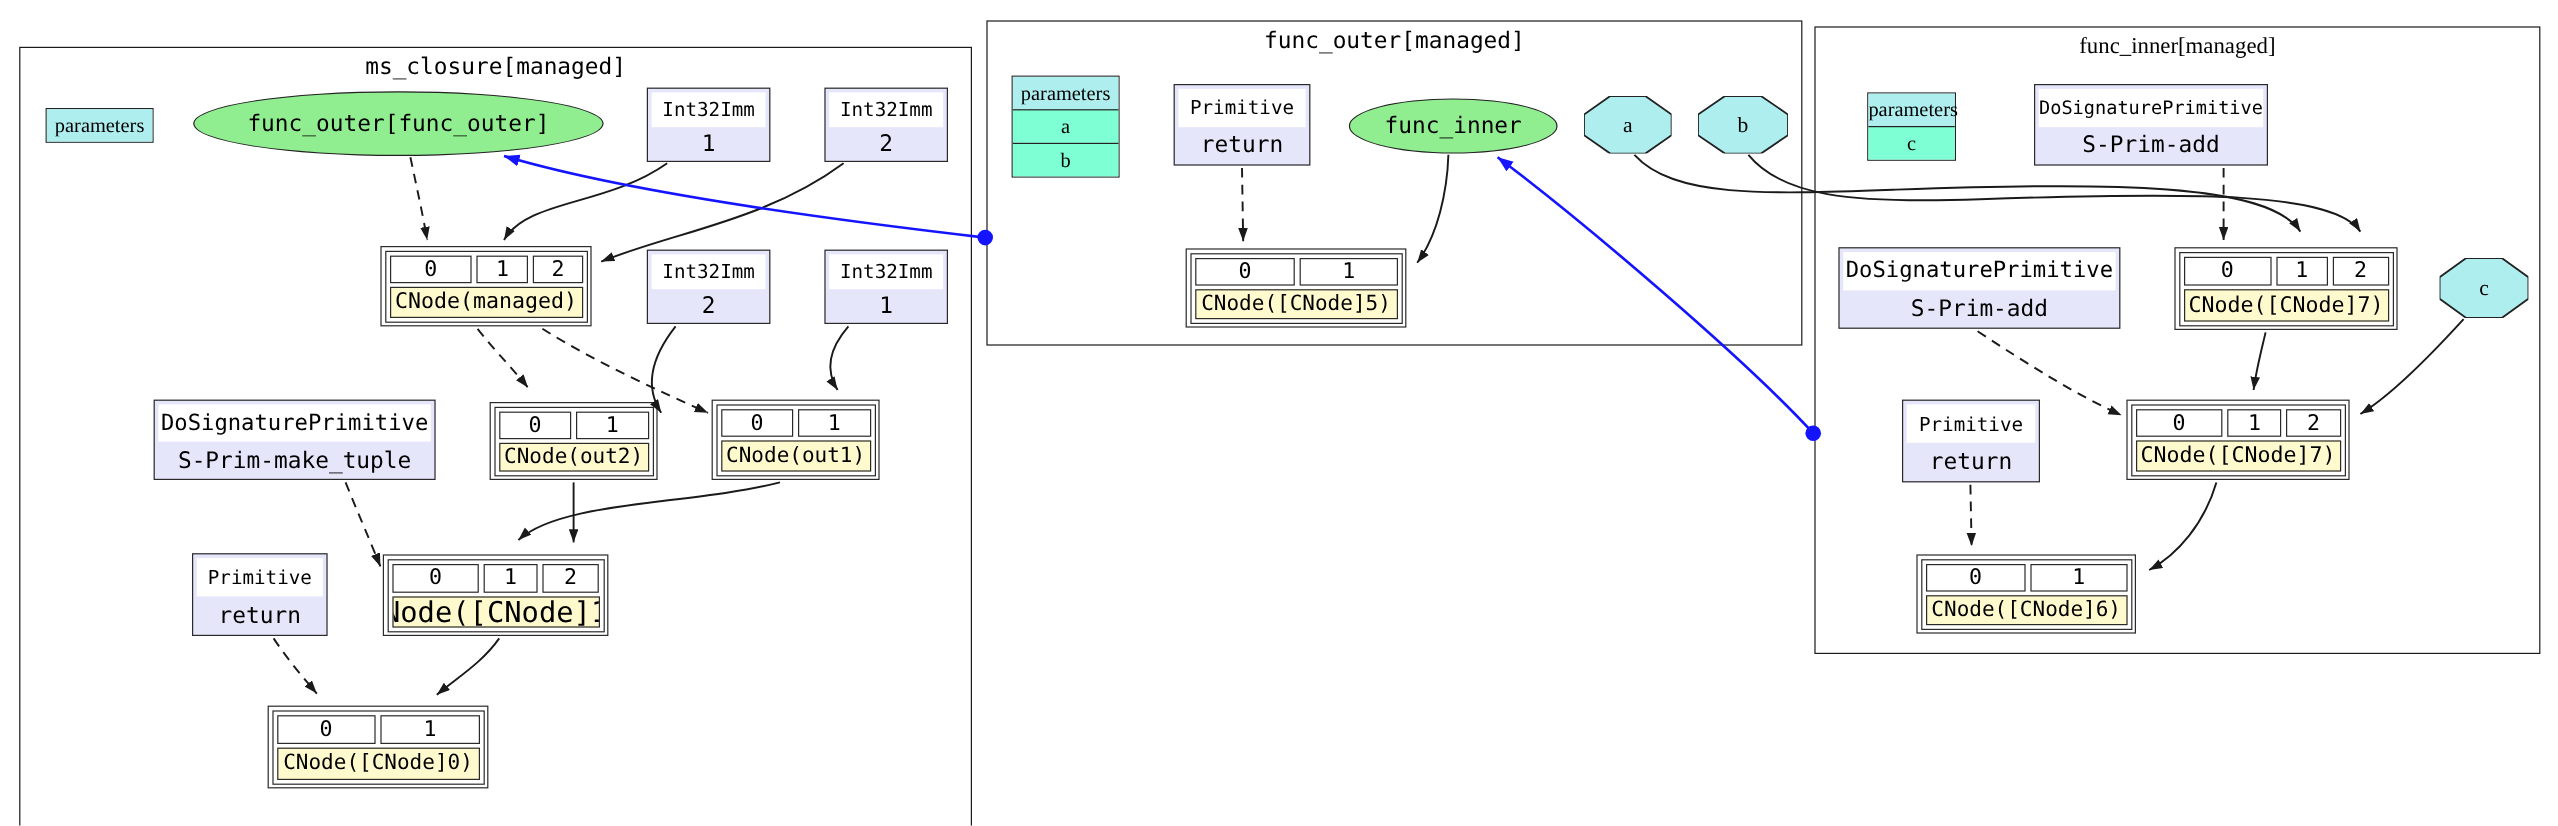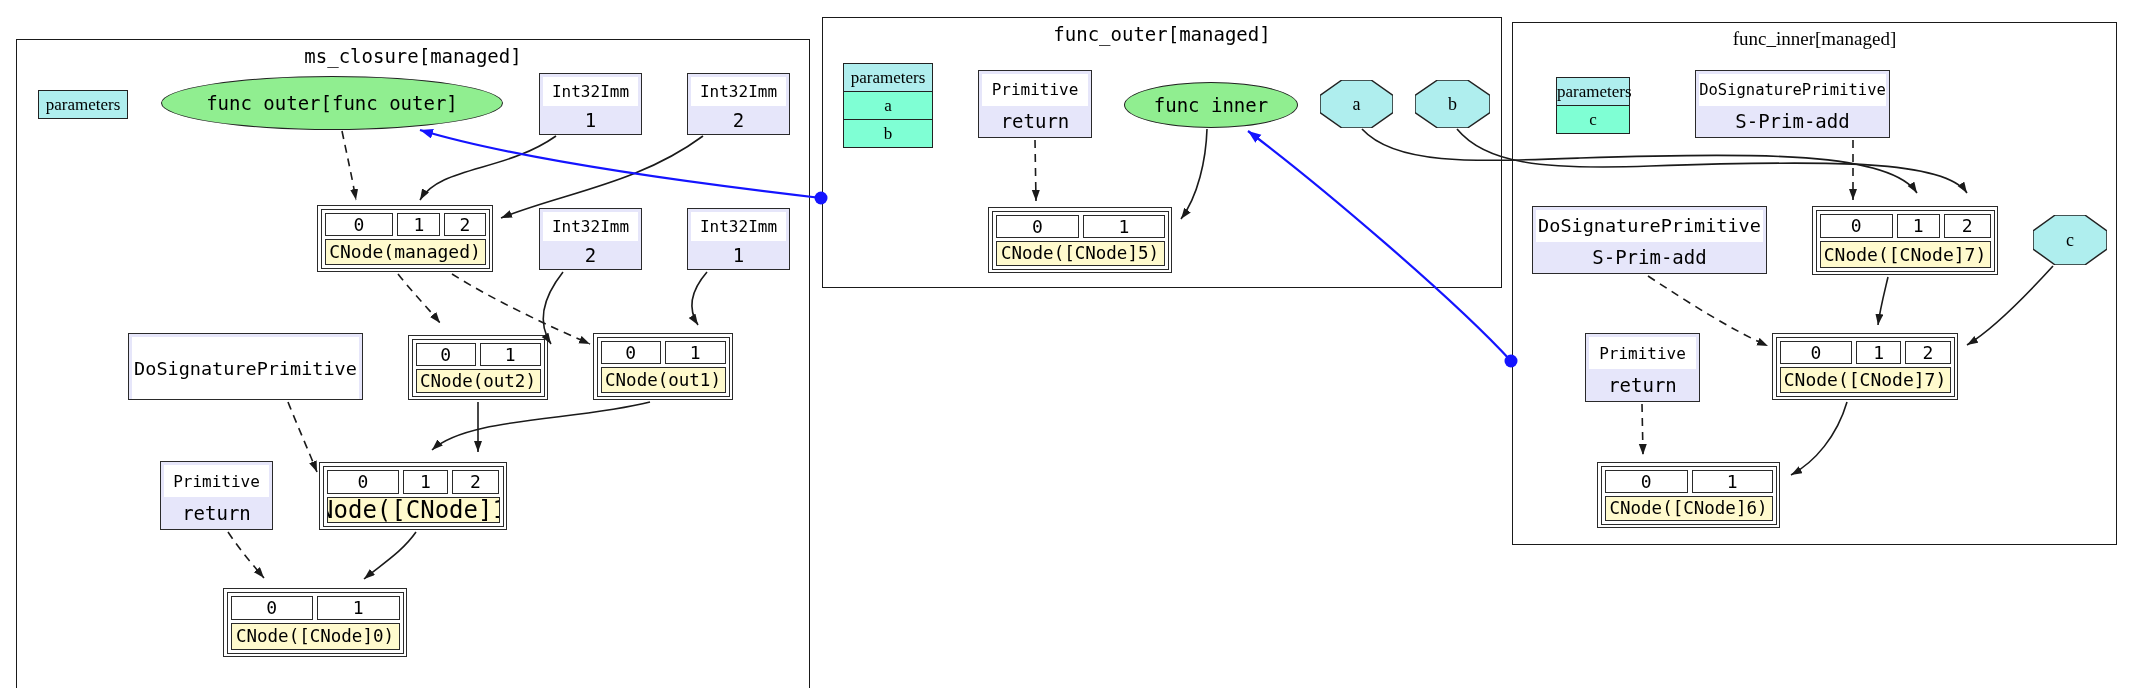--- a/index.html
+++ b/index.html
@@ -76,20 +76,21 @@
     <div class="record" style="left: 539px; top: 208px; width: 103px; height: 62px;">
       <div class="record-header autofit">Int32Imm</div>
       <div class="record-value autofit">2</div>
     </div>
     <div class="record" style="left: 687px; top: 208px; width: 103px; height: 62px;">
       <div class="record-header autofit">Int32Imm</div>
       <div class="record-value autofit">1</div>
     </div>
     <div class="record" style="left: 128px; top: 333px; width: 235px; height: 67px;">
       <div class="record-header autofit" style="font-size: 18.5px;">DoSignaturePrimitive</div>
+      <div class="record-value autofit">S-Prim-make_tuple</div>
     </div>
     <div class="cnode" style="left: 408px; top: 335px; width: 140px; height: 65px;">
       <div class="cnode-inner">
         <div class="ports">
           <div class="port" style="flex: 1 1 64px;">0</div>
           <div class="port" style="flex: 1 1 64px;">1</div>
         </div>
         <div class="cnode-label autofit" style="font-size: 17.5px;">CNode(out2)</div>
       </div>
     </div>

